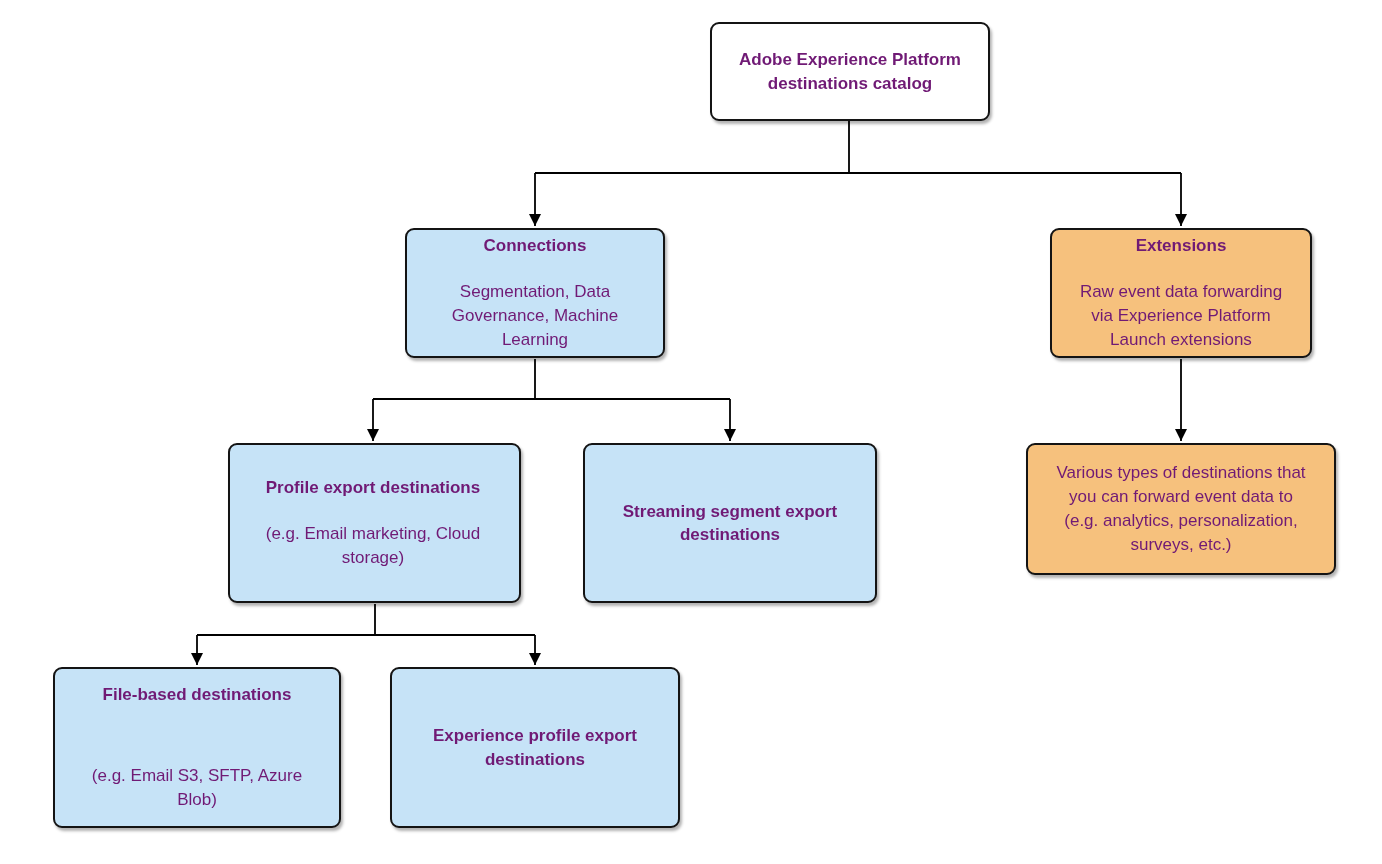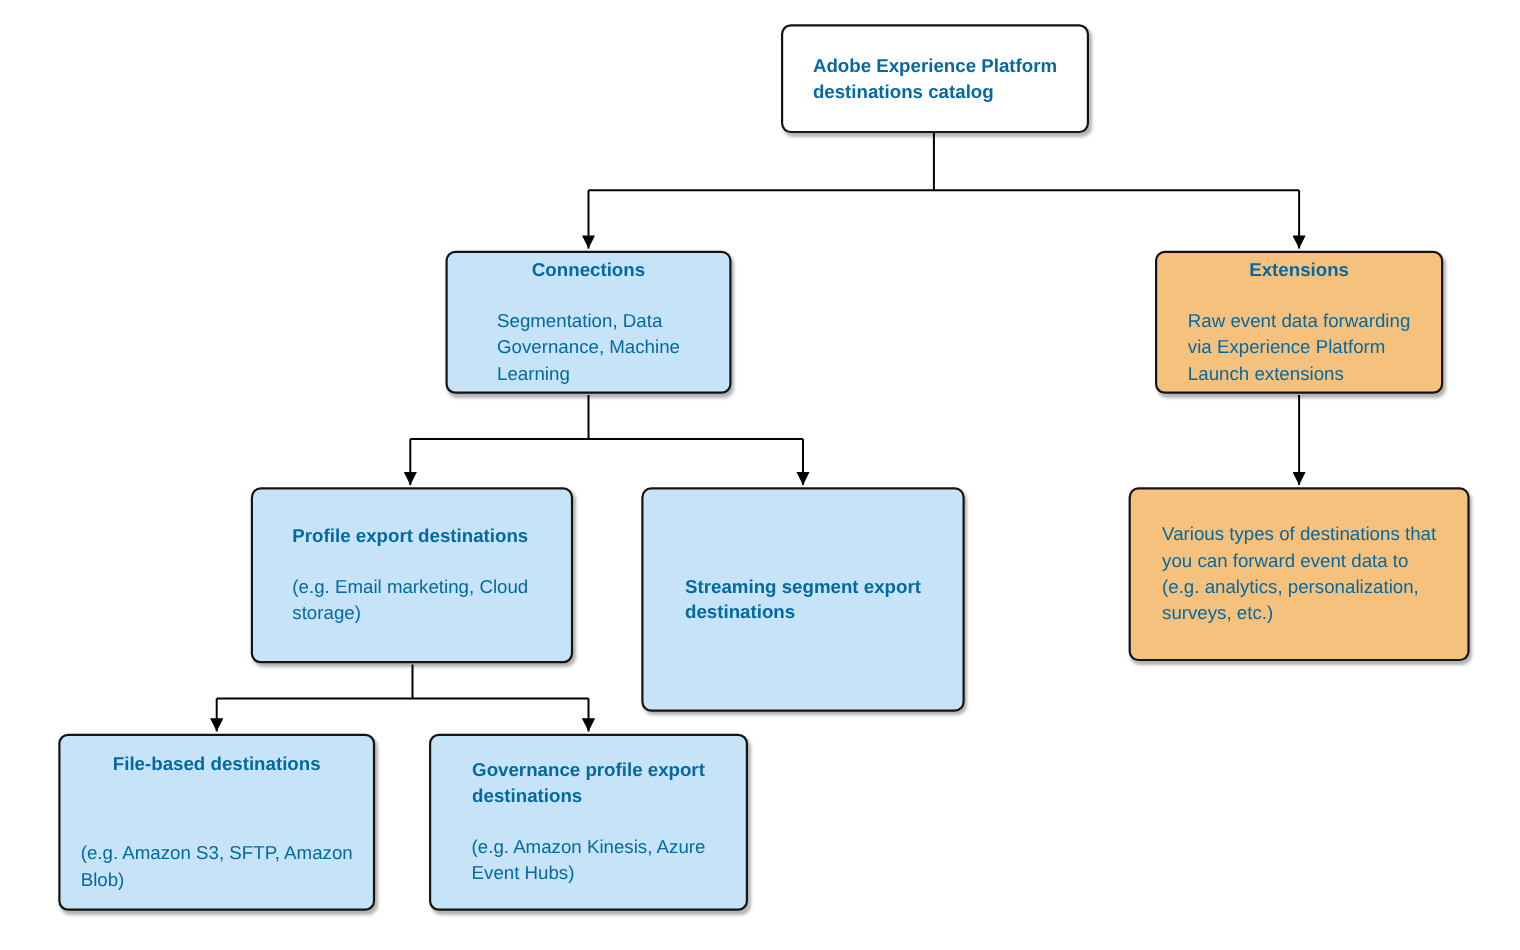--- a/index.html
+++ b/index.html
@@ -20,21 +20,22 @@
   }
   .node {
     position: absolute;
     border: 2px solid #141414;
     border-radius: 9px;
     box-shadow: 2px 3px 3px rgba(0,0,0,0.30);
     display: flex;
     flex-direction: column;
     align-items: center;
     justify-content: center;
-    color: #0369a1;
+    text-align: center;
+    color: #701a75;
     padding: 10px 14px;
   }
   .node .title {
     font-weight: bold;
     font-size: 17px;
     line-height: 1.38;
     white-space: pre-line;
   }
   .node .body {
     font-size: 17px;
@@ -42,22 +43,22 @@
     white-space: pre-line;
   }
   .node .title:empty, .node .body:empty { display: none; }
   .node .title:not(:empty) + .body:not(:empty) { margin-top: 23px; }
 
   
   .n-root                     { left: 710px;  top: 22px;  width: 280px; height: 99px;  }
   .n-connections              { left: 405px;  top: 228px; width: 260px; height: 130px; }
   .n-extensions               { left: 1050px; top: 228px; width: 262px; height: 130px; }
   .n-profile-export           { left: 228px;  top: 443px; width: 293px; height: 160px; padding-left: 11px; }
-  .n-streaming-segment-export { left: 583px;  top: 443px; width: 294px; height: 204px; }
-  .n-extension-destinations   { left: 1026px; top: 443px; width: 310px; height: 158px; }
+  .n-streaming-segment-export { left: 583px;  top: 443px; width: 294px; height: 160px; }
+  .n-extension-destinations   { left: 1026px; top: 443px; width: 310px; height: 132px; }
   .n-file-based               { left: 53px;   top: 667px; width: 288px; height: 161px; gap: 34px; }
   .n-streaming-profile-export { left: 390px;  top: 667px; width: 290px; height: 161px; }
 </style>
 </head>
 <body>
 
 <div class="canvas">
 
   <svg class="connectors" width="1382" height="864" viewBox="0 0 1382 864" xmlns="http://www.w3.org/2000/svg">
     <defs>
@@ -115,24 +116,22 @@
   <div class="node n-extension-destinations" style="background-color: rgb(246, 193, 125);">
 
     <div class="body">Various types of destinations that
 you can forward event data to
 (e.g. analytics, personalization,
 surveys, etc.)</div>
   </div>
 
   <div class="node n-file-based" style="background-color: rgb(198, 227, 247);">
     <div class="title">File-based destinations</div>
-    <div class="body">(e.g. Amazon S3, SFTP, Amazon
+    <div class="body">(e.g. Email S3, SFTP, Azure
 Blob)</div>
   </div>
 
   <div class="node n-streaming-profile-export" style="background-color: rgb(198, 227, 247);">
-    <div class="title">Governance profile export
+    <div class="title">Experience profile export
 destinations</div>
-    <div class="body">(e.g. Amazon Kinesis, Azure
-Event Hubs)</div>
   </div>
 
 </div>
 
 </body></html>

